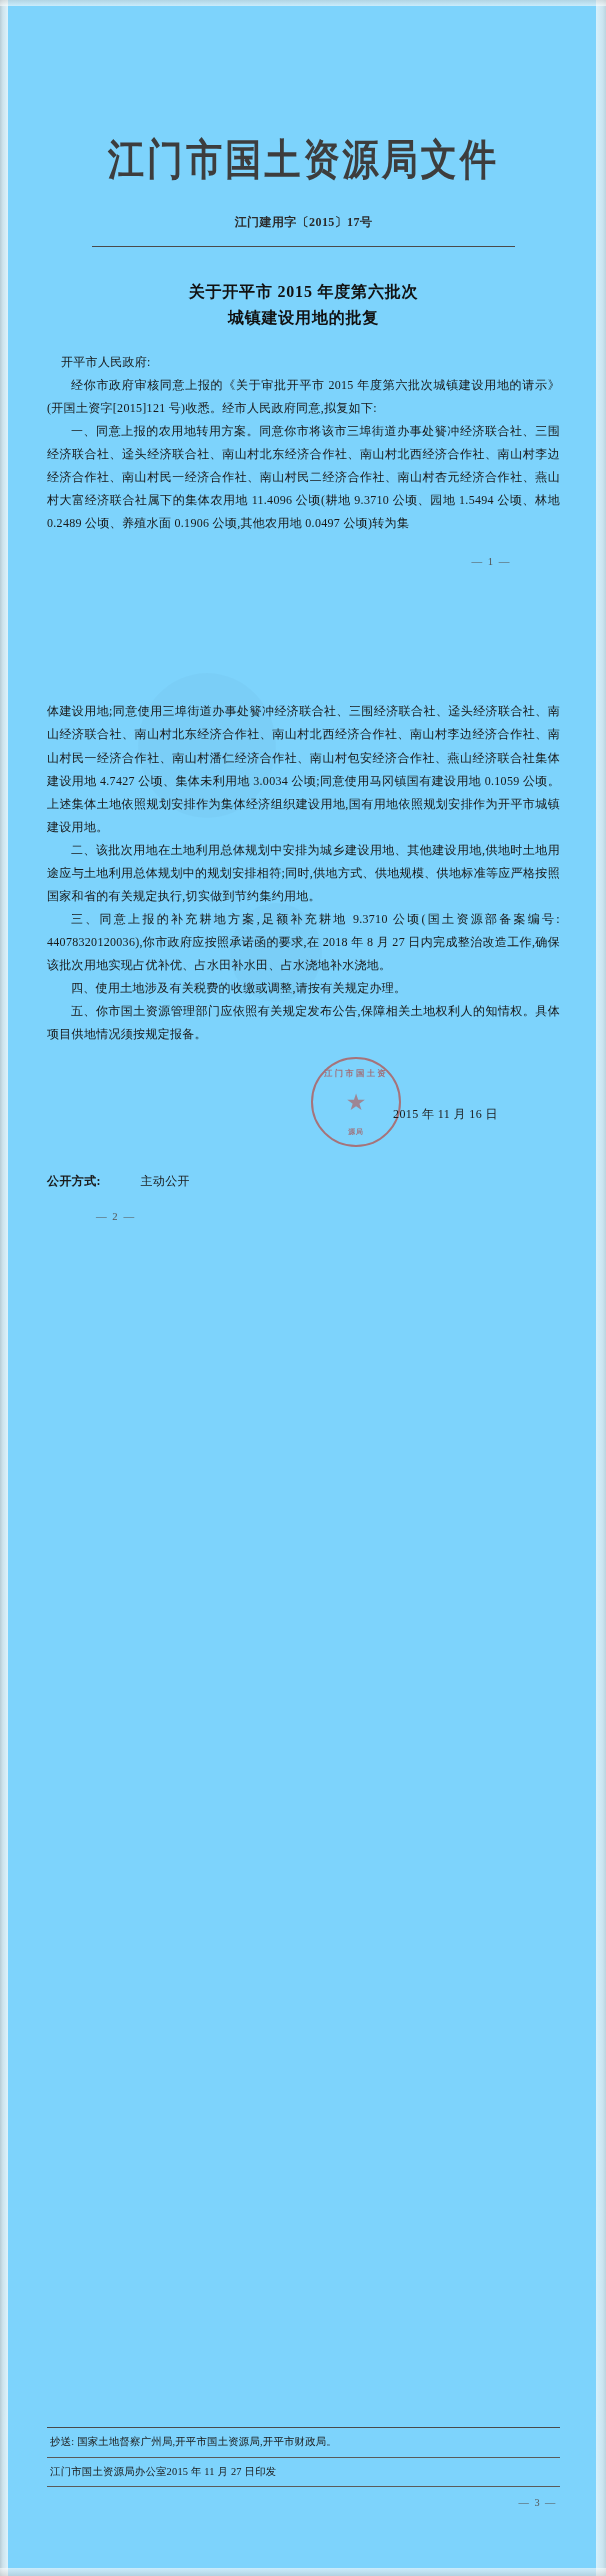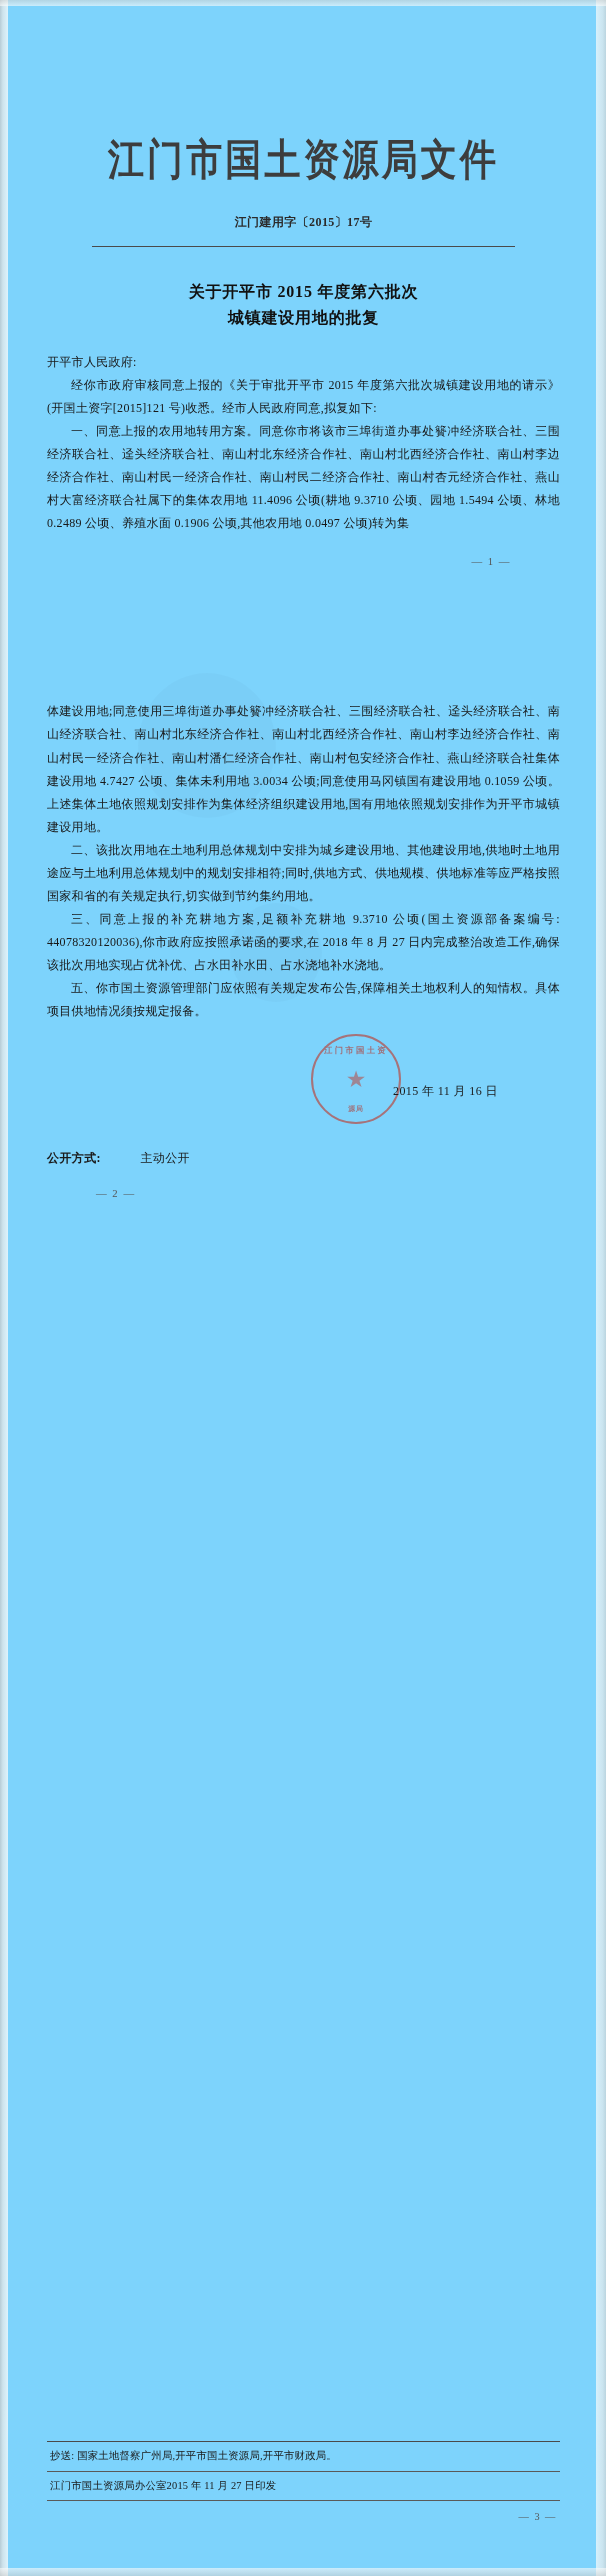--- a/index.html
+++ b/index.html
@@ -92,21 +92,21 @@
 
   
   .body-block {
     margin-top: 20px;
     font-size: 12px;
     line-height: 1.92;
     letter-spacing: 0.3px;
     text-align: justify;
     color: #181818;
   }
-  .salutation { margin: 0 0 0 0; }
+  .salutation { margin: 0 0 0 14px; }
   .para {
     margin: 0;
     text-indent: 2em;
   }
   .para-flat { margin: 0; text-indent: 0; }
 
   
   .page-marker {
     font-size: 10.7px;
     color: #555;
@@ -175,21 +175,21 @@
     letter-spacing: 0.4px;
   }
   .disclosure-label { font-weight: 700; }
   .disclosure-value { margin-left: 36px; }
 
   
   .footer-wrap {
     position: absolute;
     left: 47px;
     right: 47px;
-    bottom: 54px;
+    bottom: 68px;
     z-index: 4;
   }
   .footer-line {
     width: 100%;
     height: 1.5px;
     background: #4a4a4a;
   }
   .footer-cc {
     font-size: 10.4px;
     padding: 6.9px 3.1px 7.7px 3.1px;
@@ -269,20 +269,21 @@
     <div style="position:relative;height:66px;">
       <div class="page-marker pm-right" style="top:20px;">— 1 —</div>
     </div>
 
     <div style="height:99px;"></div>
 
     <div class="body-block" style="margin-top:0;">
       <p class="para-flat">体建设用地;同意使用三埠街道办事处籫冲经济联合社、三围经济联合社、迳头经济联合社、南山经济联合社、南山村北东经济合作社、南山村北西经济合作社、南山村李边经济合作社、南山村民一经济合作社、南山村潘仁经济合作社、南山村包安经济合作社、燕山经济联合社集体建设用地 4.7427 公顷、集体未利用地 3.0034 公顷;同意使用马冈镇国有建设用地 0.1059 公顷。上述集体土地依照规划安排作为集体经济组织建设用地,国有用地依照规划安排作为开平市城镇建设用地。</p>
       <p class="para">二、该批次用地在土地利用总体规划中安排为城乡建设用地、其他建设用地,供地时土地用途应与土地利用总体规划中的规划安排相符;同时,供地方式、供地规模、供地标准等应严格按照国家和省的有关规定执行,切实做到节约集约用地。</p>
       <p class="para">三、同意上报的补充耕地方案,足额补充耕地 9.3710 公顷(国土资源部备案编号: 44078320120036),你市政府应按照承诺函的要求,在 2018 年 8 月 27 日内完成整治改造工作,确保该批次用地实现占优补优、占水田补水田、占水浇地补水浇地。</p>
+      <p class="para">四、使用土地涉及有关税费的收缴或调整,请按有关规定办理。</p>
       <p class="para">五、你市国土资源管理部门应依照有关规定发布公告,保障相关土地权利人的知情权。具体项目供地情况须按规定报备。</p>
     </div>
 
     <div class="seal-row">
       <div class="seal">
         <div class="seal-inner">
           <div class="seal-arc-top">江门市国土资</div>
           <div class="seal-star">★</div>
           <div class="seal-arc-bottom">源局</div>
         </div>

